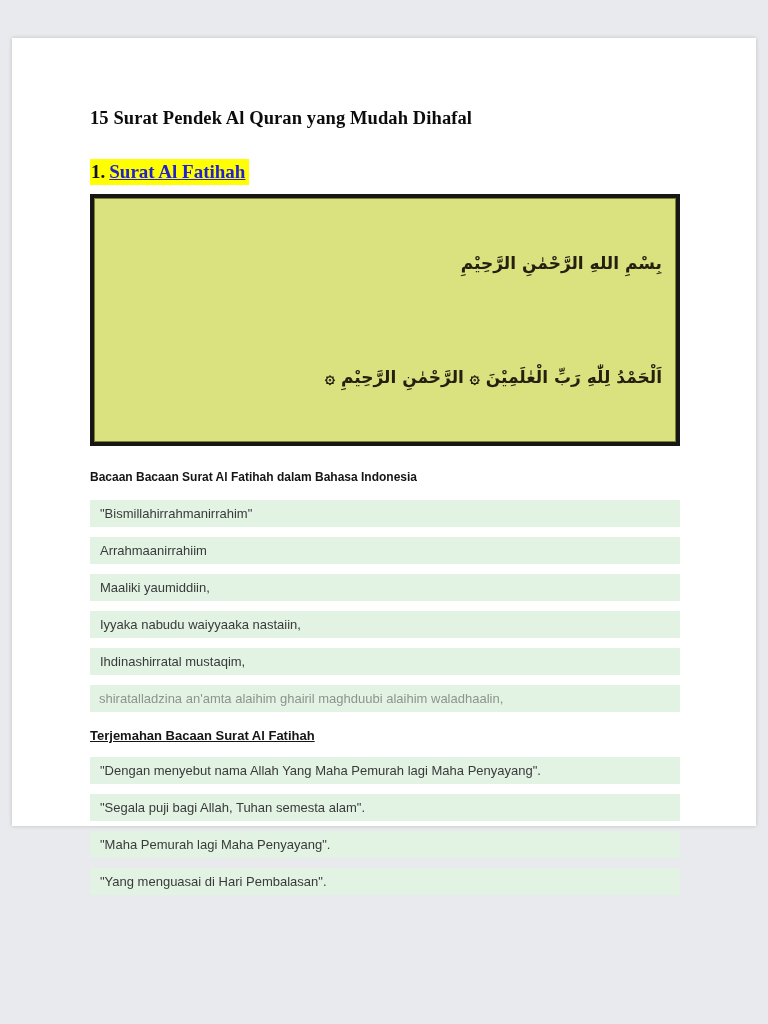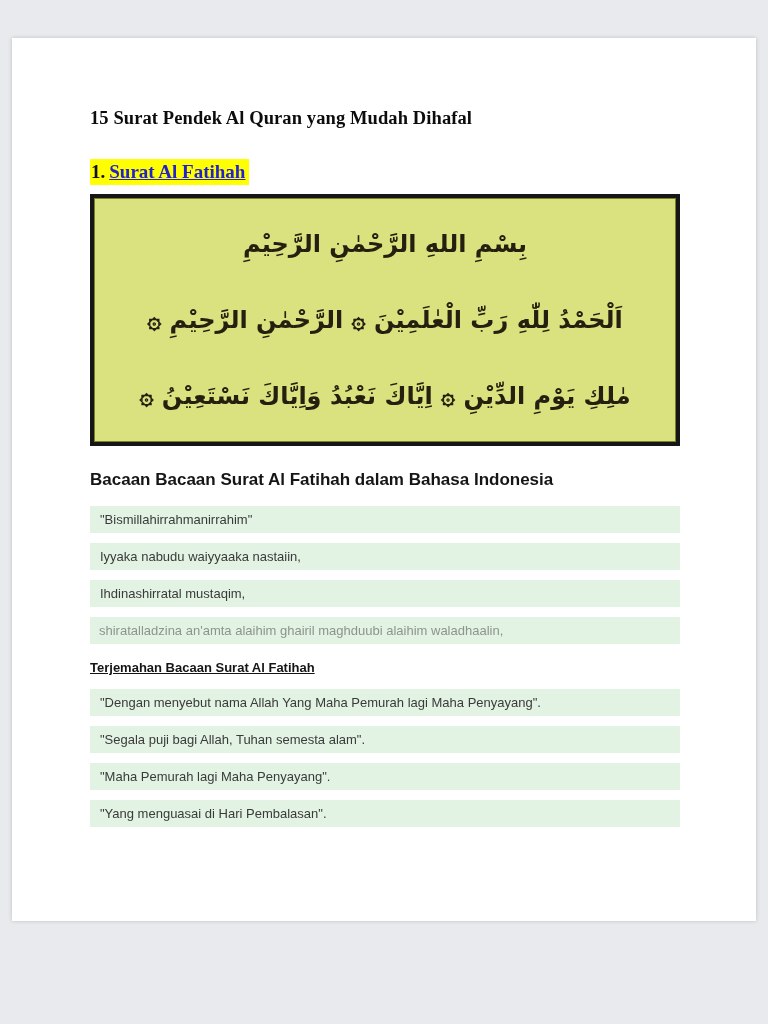--- a/index.html
+++ b/index.html
@@ -12,21 +12,21 @@
     --viewer-bg:#e9eaed;
   }
   *{box-sizing:border-box;}
   html,body{margin:0;padding:0;}
   body{
     width:768px;height:1024px;overflow:hidden;
     background:var(--viewer-bg);
     font-family:"Liberation Sans", sans-serif;
   }
   .page{
-    width:744px;height:883px;
+    width:744px;height:788px;
     margin:38px auto 0;
     background:var(--page-bg);
     box-shadow:0 0 4px rgba(0,0,0,.18);
     padding:70px 76px 0 78px;
   }
   h1.doc-title{
     font-family:"Liberation Serif", serif;
     font-size:18.5px;font-weight:bold;color:#0c0c0c;
     margin:0 0 30px 0;letter-spacing:.1px;
   }
@@ -42,27 +42,27 @@
     width:100%;height:252px;
     background:var(--arabic-box-bg);
     border:4px solid var(--arabic-box-border);
     box-shadow:inset 0 0 0 1px #7d812f;
     margin:0 0 24px 0;
     padding:8px 14px;
     display:flex;flex-direction:column;justify-content:space-around;
     overflow:hidden;
   }
   .arabic-line{
-    direction:rtl;text-align:center;white-space:nowrap;
+    direction:rtl;text-align:right;white-space:nowrap;
     font-family:"DejaVu Sans", sans-serif;
-    font-size:24px;font-weight:bold;color:#241f0e;
+    font-size:17px;font-weight:bold;color:#241f0e;
     line-height:1.45;
   }
   h2.bacaan-heading{
-    font-size:17px;font-weight:bold;color:#151515;
+    font-size:12px;font-weight:bold;color:#151515;
     margin:0 0 16px 0;
   }
   p.verse{
     background:var(--verse-bg);
     font-size:13px;color:#3a3a3a;
     line-height:15px;
     padding:6px 10px;
     margin:0 0 10px 0;
   }
   p.verse.muted{color:#8d938d;padding-left:9px;}
@@ -79,26 +79,27 @@
 
   <h1 class="doc-title">15 Surat Pendek Al Quran yang Mudah Dihafal</h1>
 
   <div class="section-heading">
     <span class="hl"><span class="sec-num">1.</span><a class="sec-link">Surat Al Fatihah</a></span>
   </div>
 
   <div class="arabic-box">
     <div class="arabic-line">بِسْمِ اللهِ الرَّحْمٰنِ الرَّحِيْمِ</div>
     <div class="arabic-line">اَلْحَمْدُ لِلّٰهِ رَبِّ الْعٰلَمِيْنَ ۞ الرَّحْمٰنِ الرَّحِيْمِ ۞</div>
-    <div class="arabic-line">مٰلِكِ يَوْمِ الدِّيْنِ ۞ اِيَّاكَ نَعْبُدُ وَاِيَّاكَ نَسْتَعِيْنُ ۞</div>
   </div>
 
   <h2 class="bacaan-heading">Bacaan Bacaan Surat Al Fatihah dalam Bahasa Indonesia</h2>
 
   <p class="verse">"Bismillahirrahmanirrahim"</p>
+  <p class="verse">Arrahmaanirrahiim</p>
+  <p class="verse">Maaliki yaumiddiin,</p>
   <p class="verse">Iyyaka nabudu waiyyaaka nastaiin,</p>
   <p class="verse">Ihdinashirratal mustaqim,</p>
   <p class="verse muted">shiratalladzina an'amta alaihim ghairil maghduubi alaihim waladhaalin,</p>
 
   <h2 class="terjemahan-heading">Terjemahan Bacaan Surat Al Fatihah</h2>
 
   <p class="verse">"Dengan menyebut nama Allah Yang Maha Pemurah lagi Maha Penyayang".</p>
   <p class="verse">"Segala puji bagi Allah, Tuhan semesta alam".</p>
   <p class="verse">"Maha Pemurah lagi Maha Penyayang".</p>
   <p class="verse">"Yang menguasai di Hari Pembalasan".</p>

